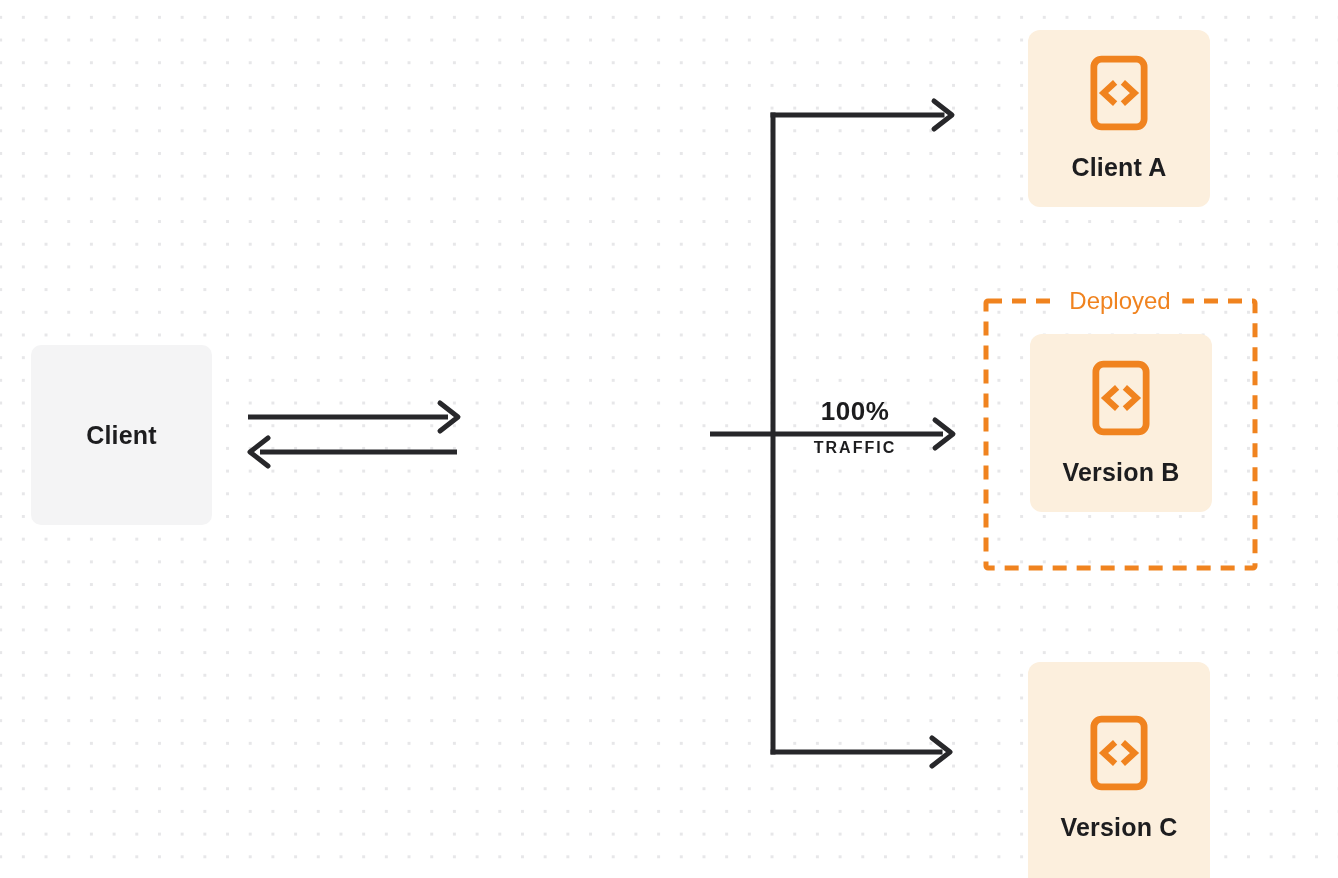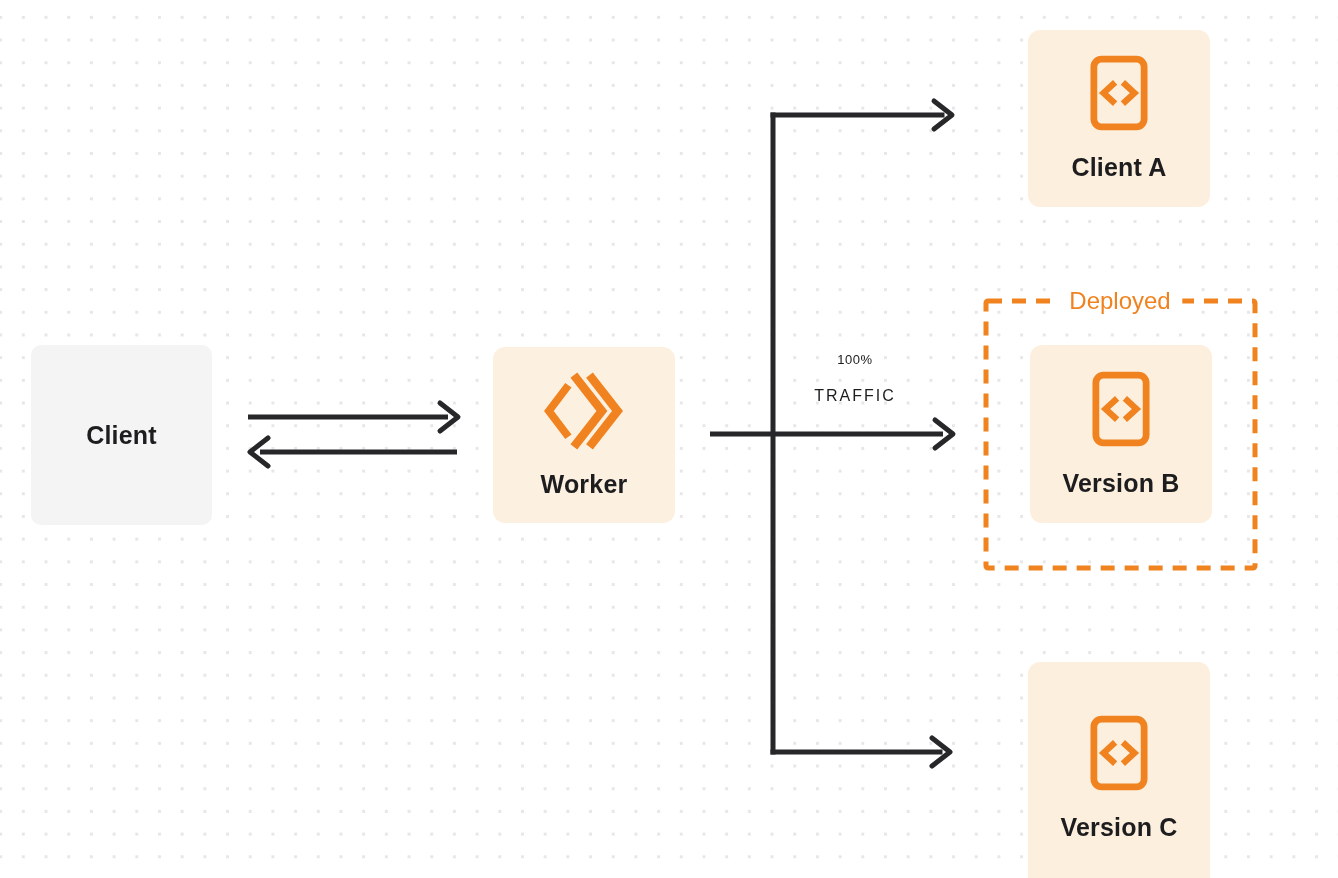--- a/index.html
+++ b/index.html
@@ -54,33 +54,33 @@
   }
   .worker-node .icon-wrap { margin-bottom: 16px; }
 
   .version-node {
     width: 182px;
     background: #fcefdd;
     background-clip: padding-box;
   }
   .version-node .icon-wrap { margin-bottom: 18px; }
   .version-a { left: 1028px; top: 30px;  height: 177px; }
-  .version-b { left: 1030px; top: 345px; height: 178px; }
+  .version-b { left: 1030px; top: 334px; height: 178px; }
   .version-c { left: 1028px; top: 662px; height: 233px; }
 
   .traffic-label {
     position: absolute;
     left: 855px; top: 352px;
     transform: translateX(-50%);
     text-align: center;
     color: #1c1c1e;
     white-space: nowrap;
   }
-  .traffic-label .pct { font-size: 13px; font-weight: 400; letter-spacing: 0.5px; }
-  .traffic-label .word { font-size: 16px; font-weight: 400; letter-spacing: 2px; margin-top: 20px; }
+  .traffic-label .pct { font-size: 26px; font-weight: 700; letter-spacing: 0.5px; margin-top: 44px; }
+  .traffic-label .word { font-size: 16px; font-weight: 700; letter-spacing: 2px; margin-top: 12px; }
 
   .deployed-label {
     position: absolute;
     left: 1120px; top: 301px;
     transform: translate(-50%, -50%);
     background: #ffffff;
     padding: 1px 12px;
     font-size: 24px;
     font-weight: 400;
     color: #f0831f;
@@ -123,30 +123,20 @@
       <path d="M932 738 L950 752 L932 766" stroke-linecap="round" stroke-linejoin="round"></path>
     </g>
 
     <rect x="986" y="301" width="269" height="267" rx="2" fill="none" stroke="#f0831f" stroke-width="5" stroke-dasharray="14 10"></rect>
   </svg>
 
   <div class="node client-node">
     <span class="label">Client</span>
   </div>
 
-  <div class="node worker-node">
-    <span class="icon-wrap">
-      <svg width="80" height="78" viewBox="0 0 100 100" fill="none" xmlns="http://www.w3.org/2000/svg">
-        <polyline points="30,17 5,50 30,83" stroke="#f0831f" stroke-width="10" fill="none"></polyline>
-        <polyline points="37,4 73,50 37,96" stroke="#f0831f" stroke-width="11" fill="none"></polyline>
-        <polyline points="57,4 93,50 57,96" stroke="#f0831f" stroke-width="11" fill="none"></polyline>
-      </svg>
-    </span>
-    <span class="label">Worker</span>
-  </div>
 
   <div class="node version-node version-a">
     <span class="icon-wrap">
       <svg width="58" height="76" viewBox="0 0 60 78" fill="none" xmlns="http://www.w3.org/2000/svg">
         <rect x="4" y="4" width="52" height="70" rx="8" stroke="#f0831f" stroke-width="7" fill="none"></rect>
         <polyline points="26,28 14,39 26,50" stroke="#f0831f" stroke-width="6.5" fill="none"></polyline>
         <polyline points="34,28 46,39 34,50" stroke="#f0831f" stroke-width="6.5" fill="none"></polyline>
       </svg>
     </span>
     <span class="label">Client A</span>

